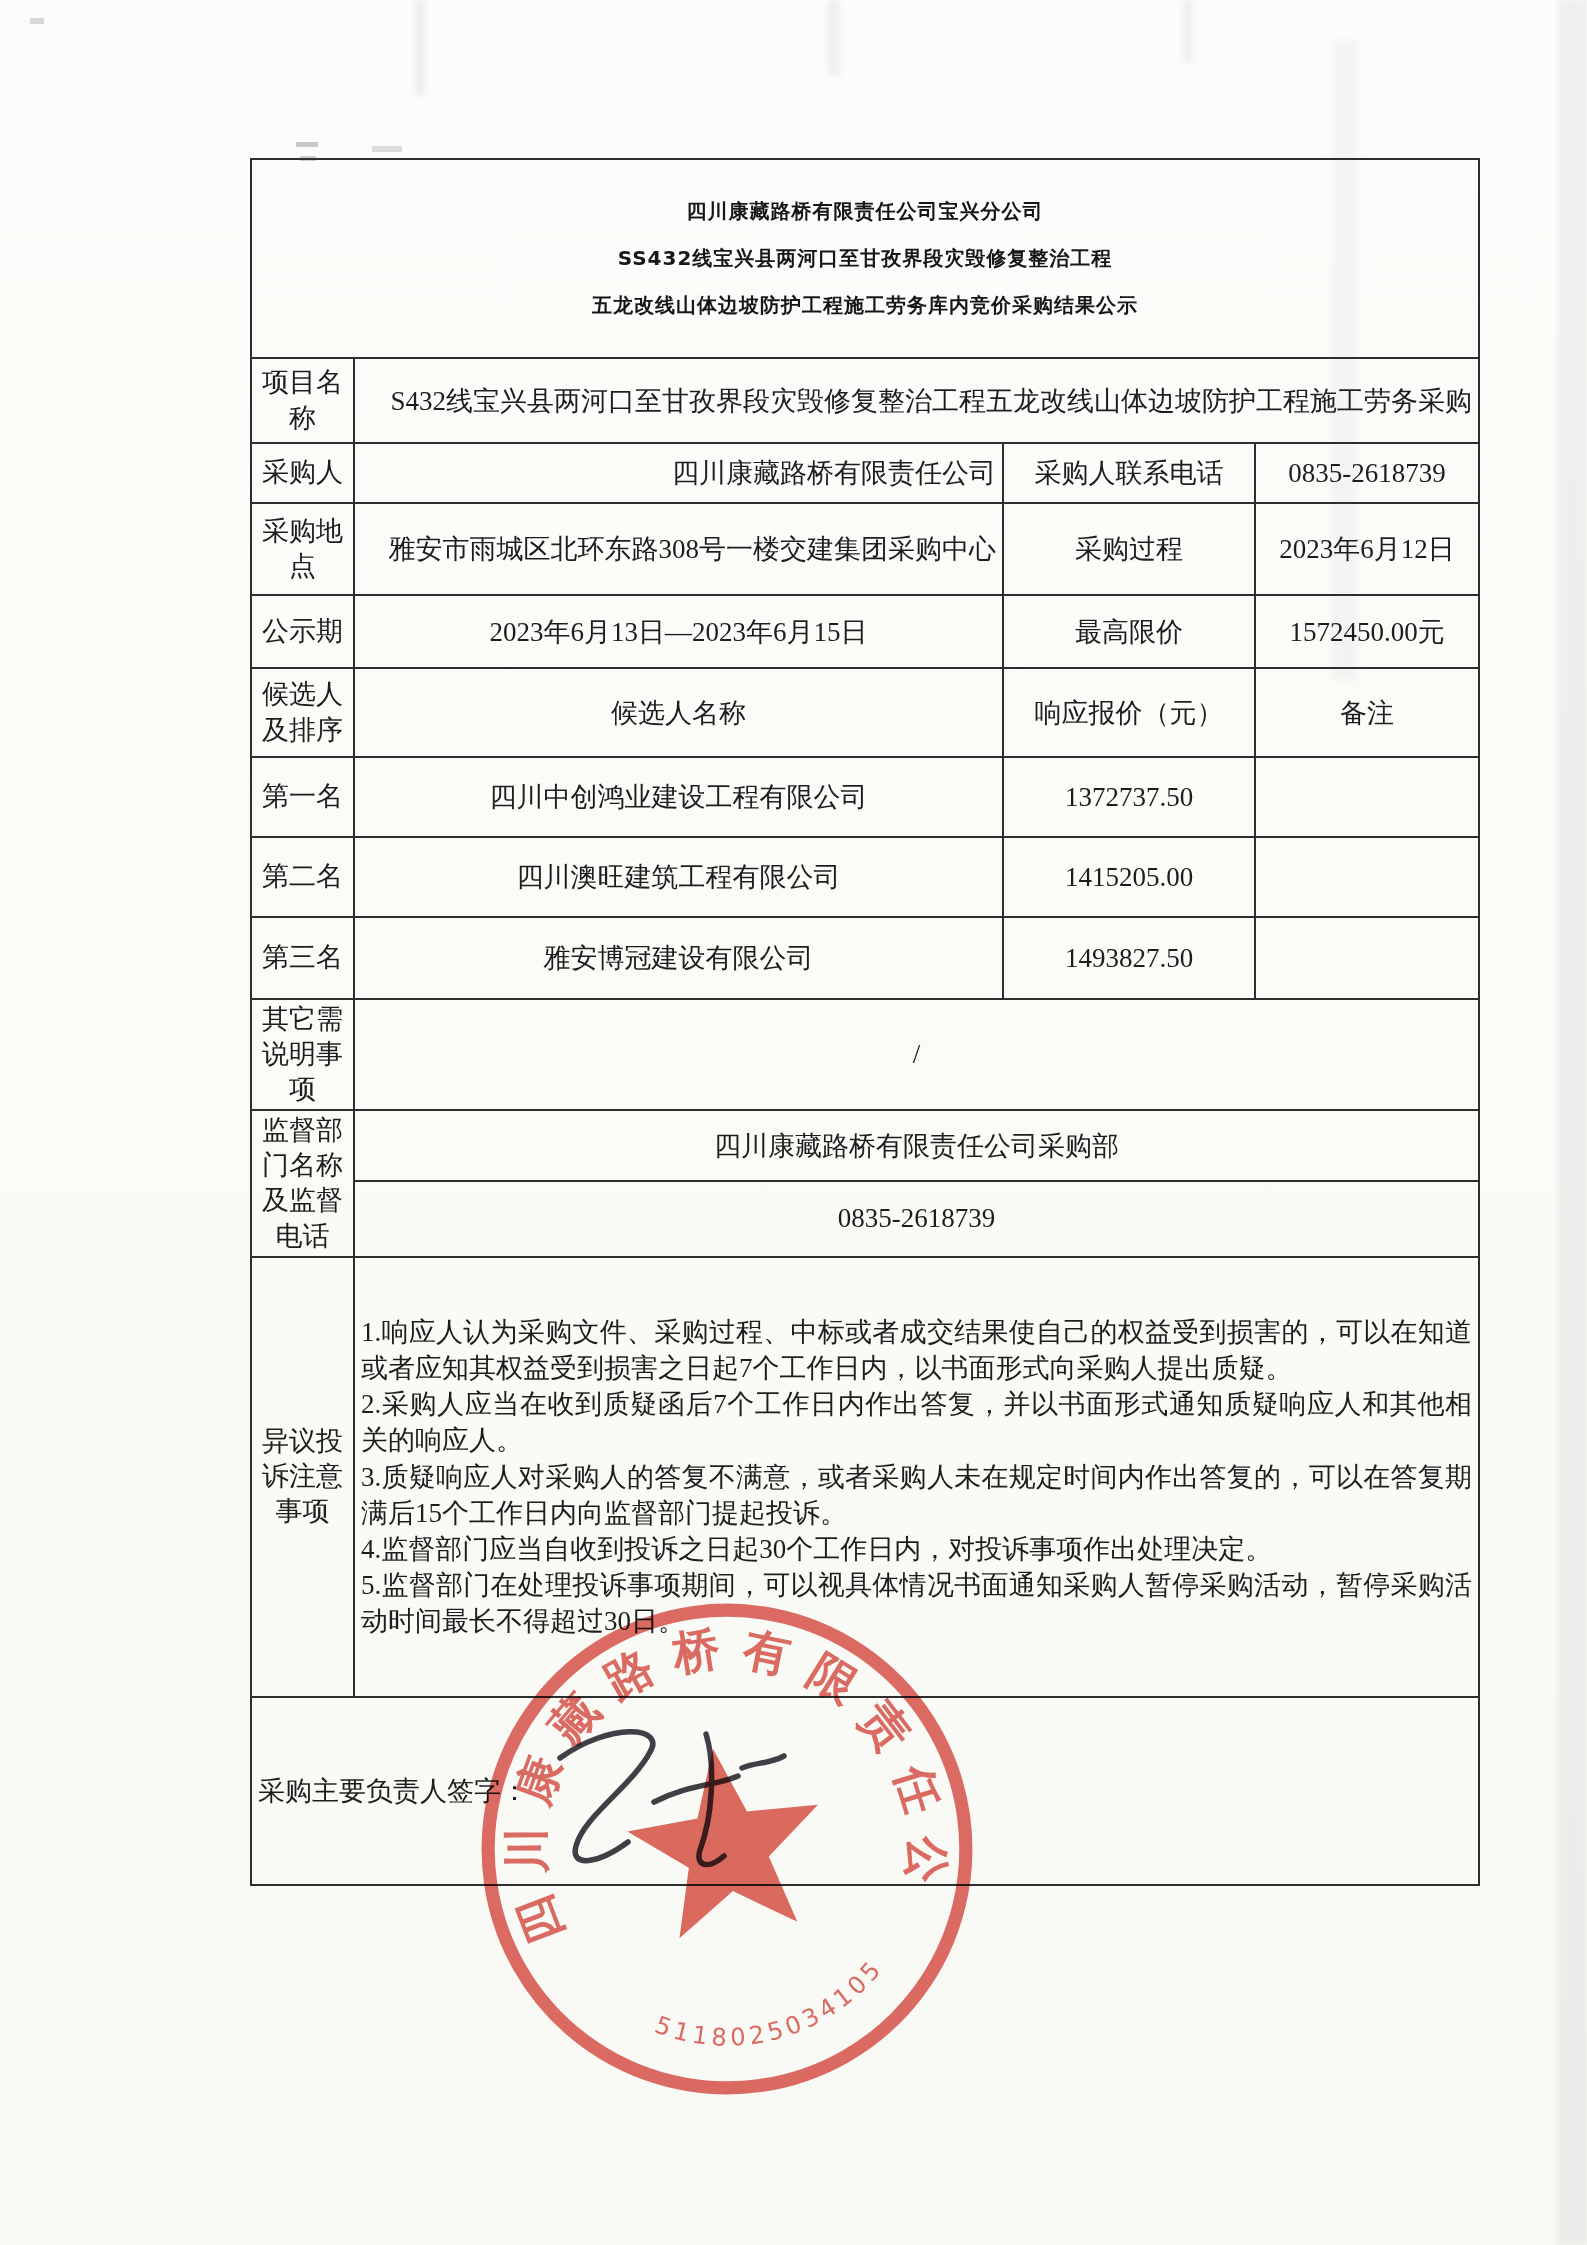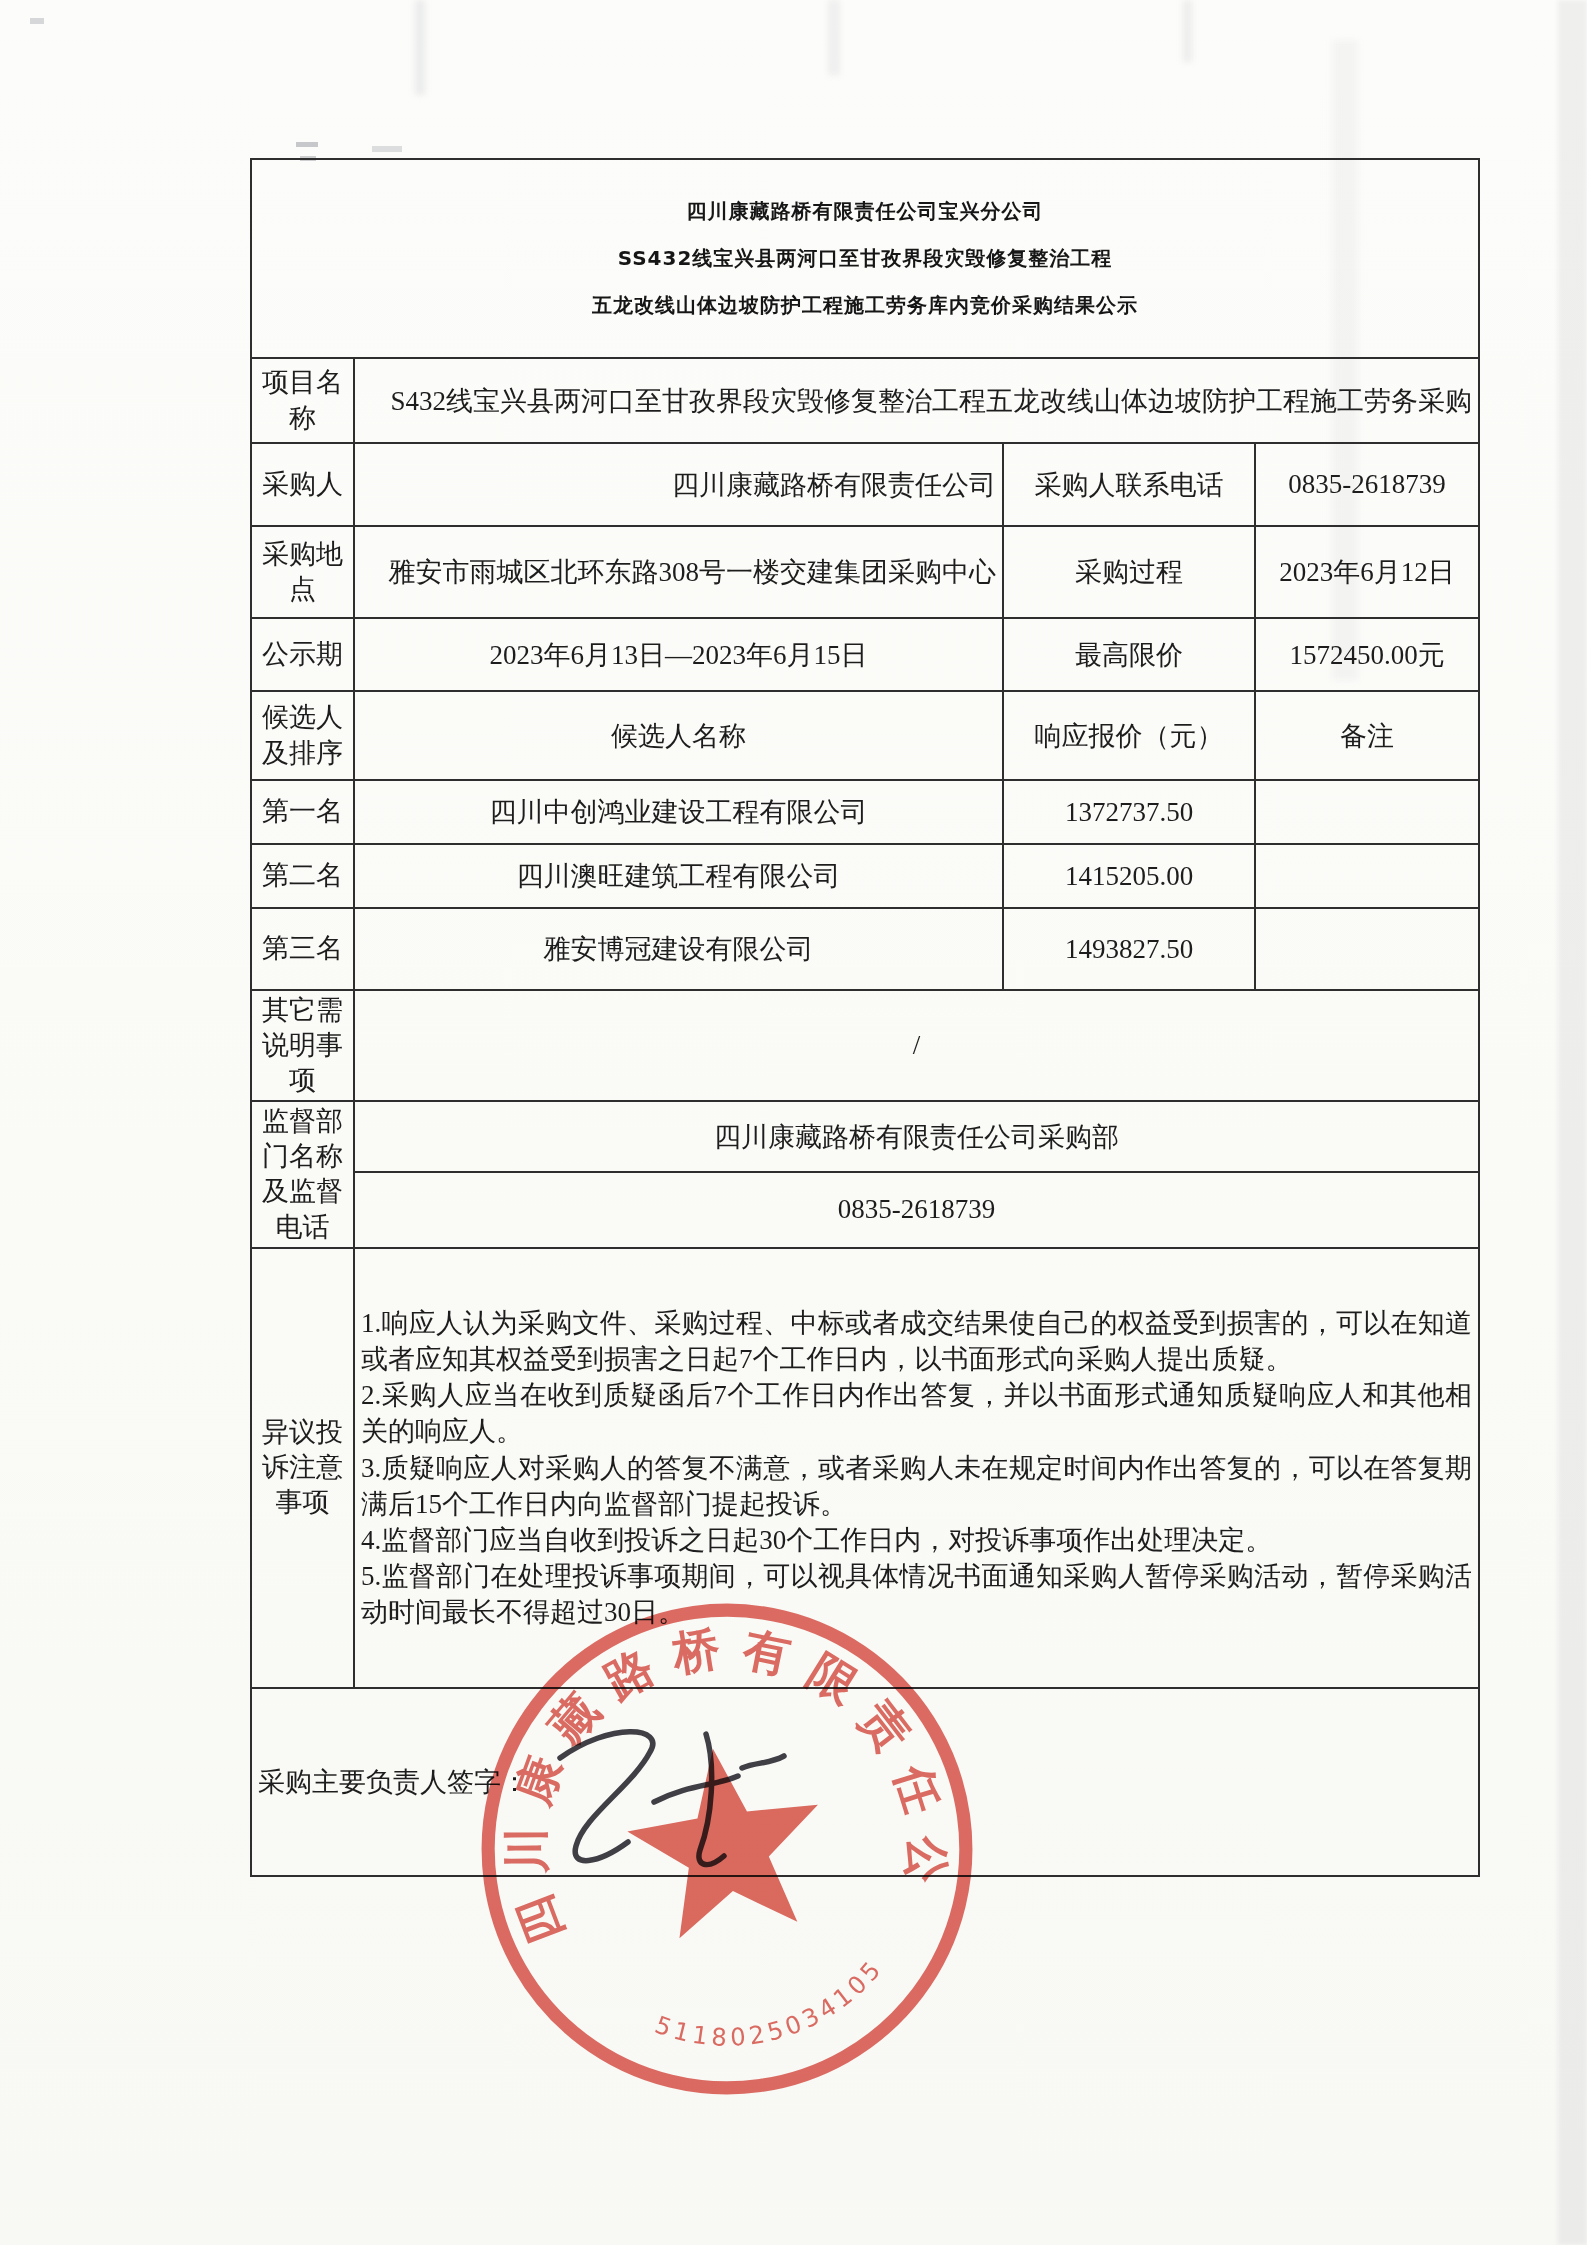--- a/index.html
+++ b/index.html
@@ -55,25 +55,25 @@
     text-align:justify;
     vertical-align:middle;
     padding:10px 16px 10px 12px;
     line-height:1.34;
     font-size:26.5px;
   }
   td.obj p{margin:0;}
   td.sign-cell{padding-left:12px;font-size:28px;}
   .r-title{height:199px;}
   .r-project{height:85px;}
-  .r-purchaser{height:83px;}
+  .r-purchaser{height:60px;}
   .r-location{height:92px;}
   .r-period{height:73px;}
   .r-candhead{height:89px;}
-  .r-cand{height:64px;}
+  .r-cand{height:80px;}
   .r-cand3{height:82px;}
   .r-other{height:100px;}
   .r-sup1{height:62px;}
   .r-sup2{height:66px;}
   .r-objection{height:440px;}
   .r-sign{height:188px;}
   
   .seal-svg{position:absolute;left:474px;top:1596px;width:506px;height:506px;mix-blend-mode:multiply;opacity:.87;}
   .sig-svg{position:absolute;left:538px;top:1706px;width:300px;height:180px;mix-blend-mode:multiply;}
 </style>

